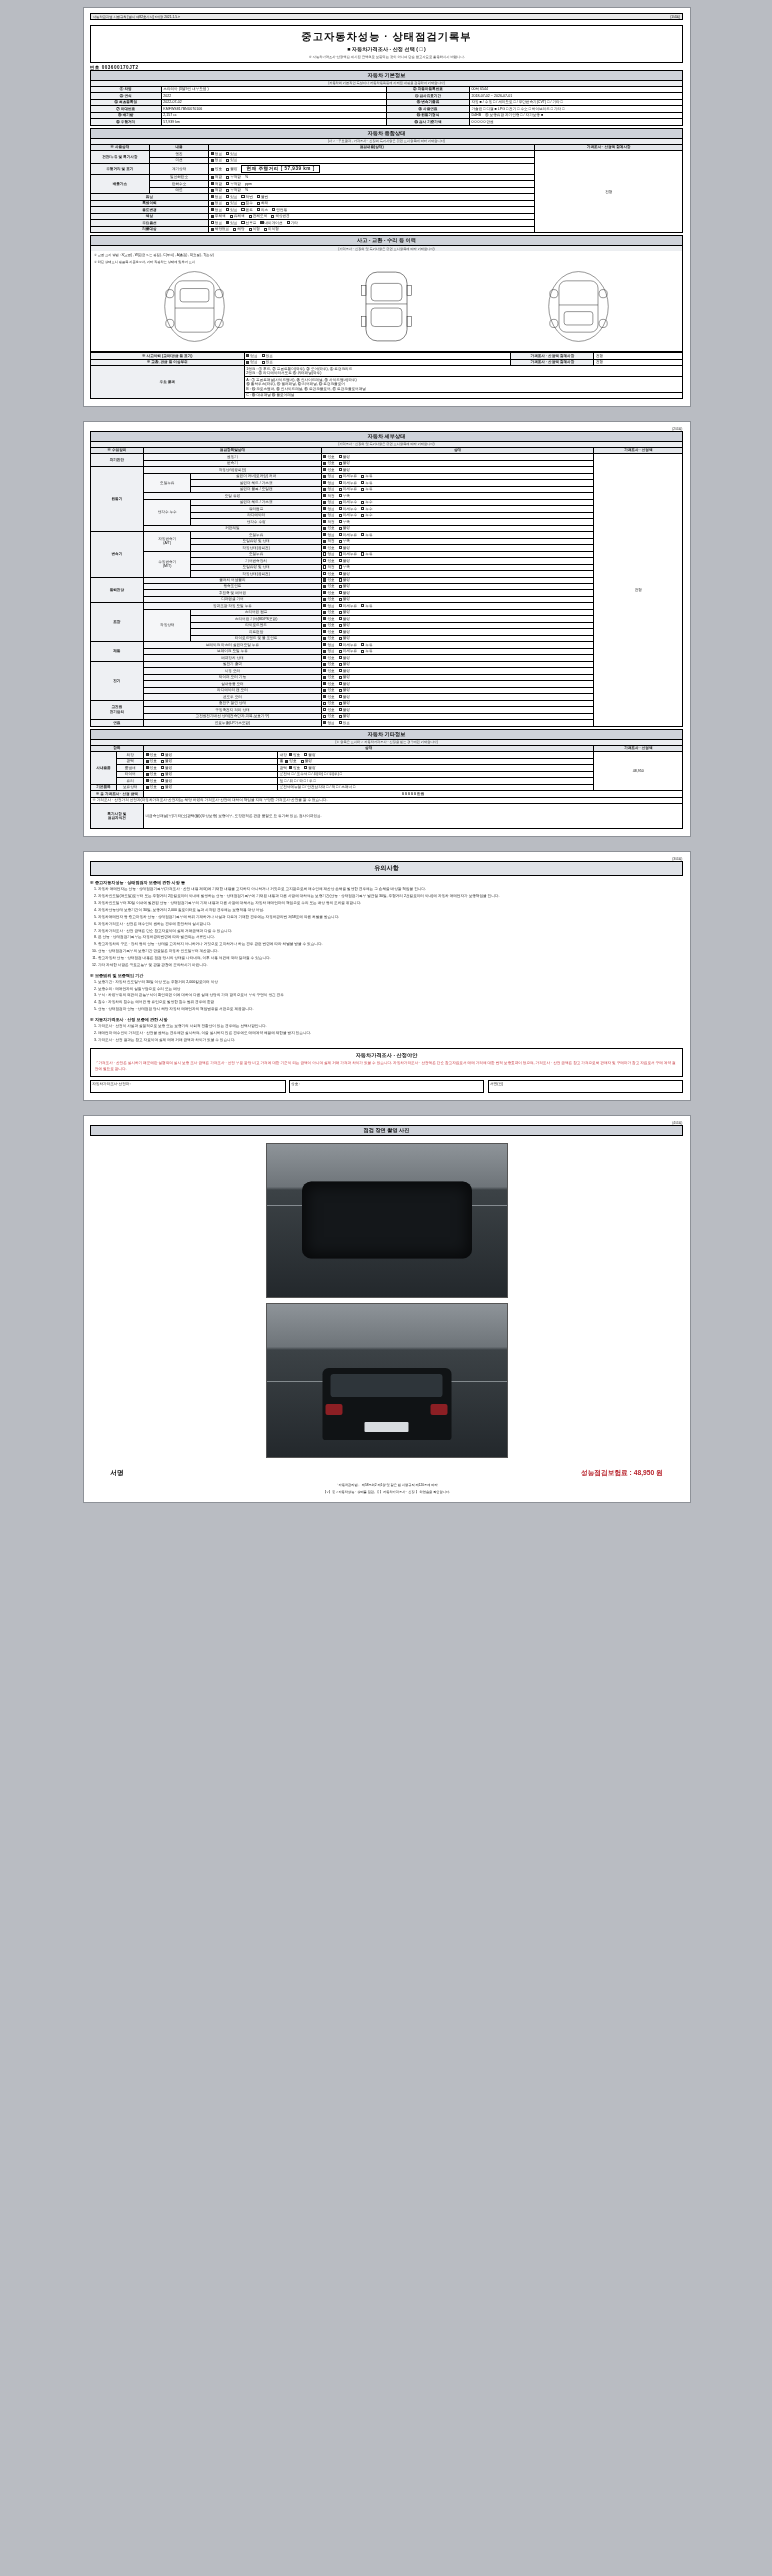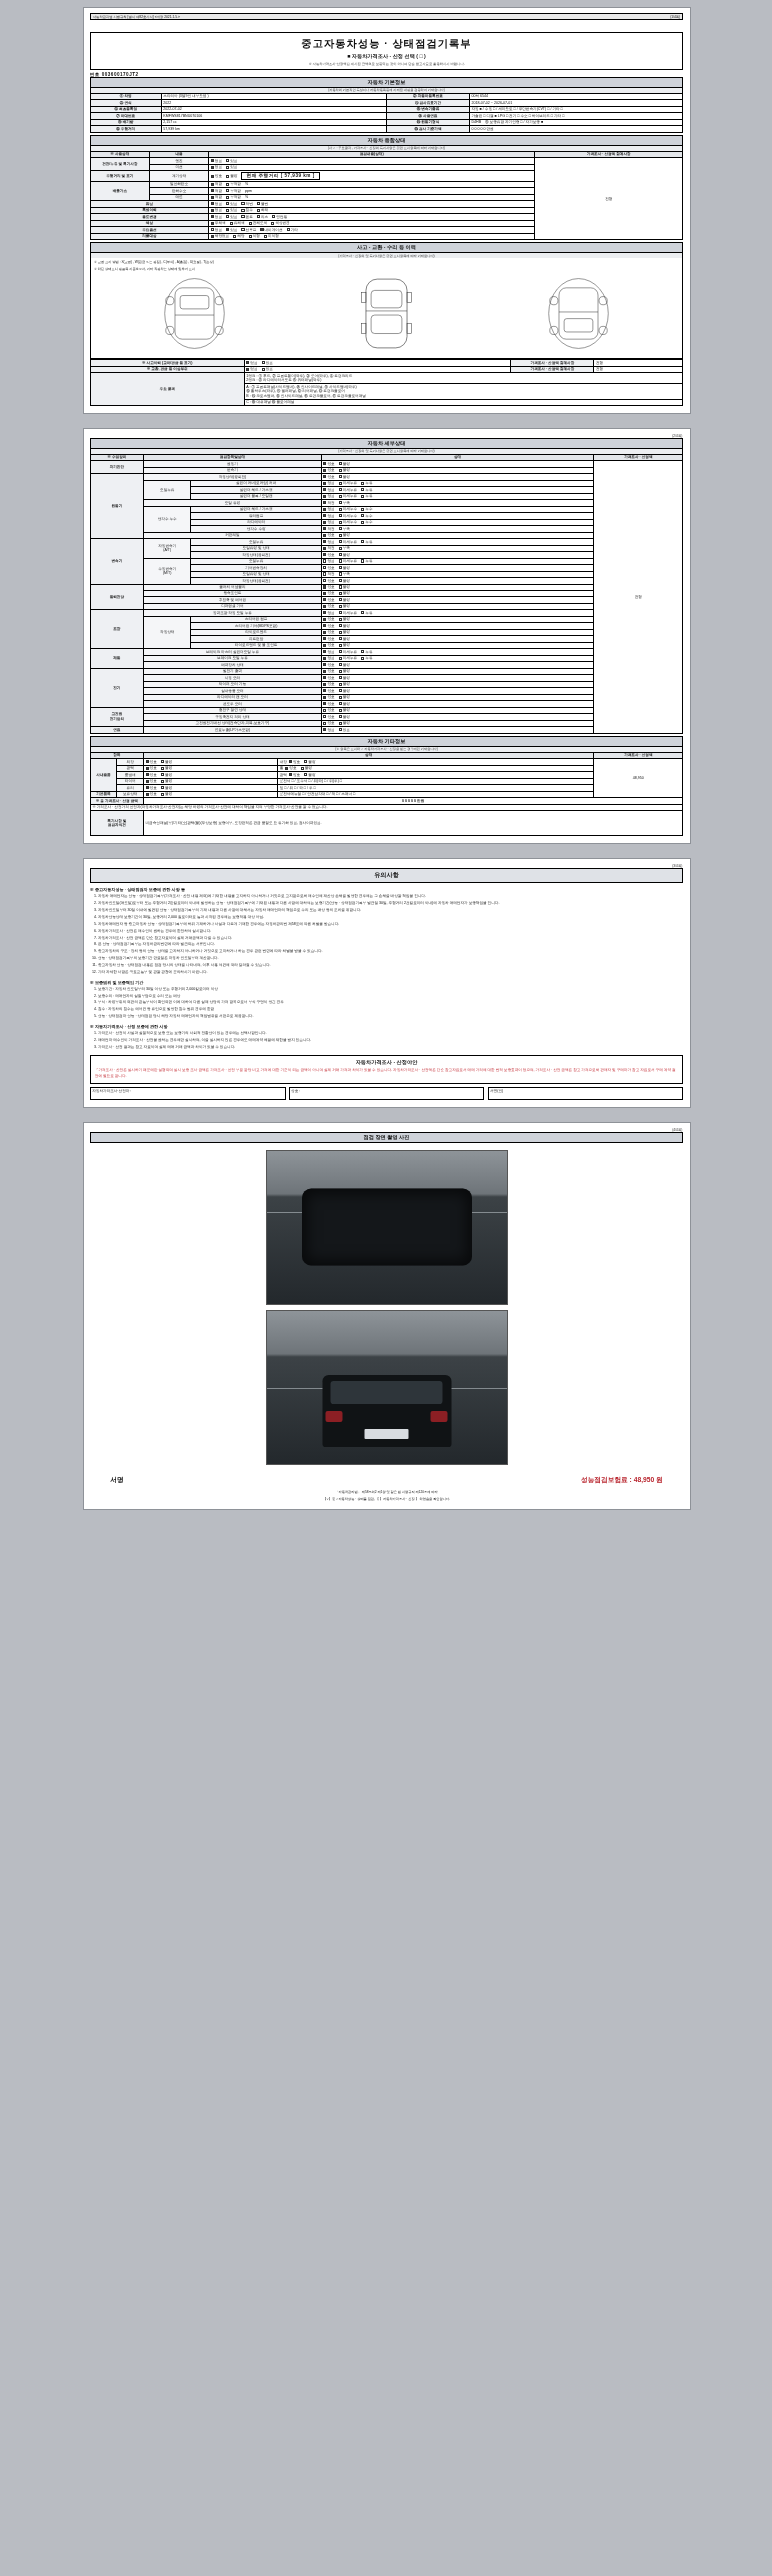--- a/index.html
+++ b/index.html
@@ -29,21 +29,21 @@
   .topstrip {
     display:flex; justify-content:space-between; align-items:center;
     border:0.5px solid #000; background:#e9e9e9; padding:0.5px 2.1px;
     font-size:3.3px;
   }
   .pagemark { font-size:3.3px; text-align:right; color:#333; padding-right:1px;}
 
   
   .title-wrap {
     border:1px solid #000;
-    margin-top:12px;
+    margin-top:5px;
     padding:3.6px 0 3.1px 0;
     text-align:center;
     background:#fff;
   }
   .doc-title { font-size:10.3px; font-weight:bold; letter-spacing:1px; }
   .doc-sub { font-size:5.2px; font-weight:bold; margin-top:2.1px; }
   .doc-sub2 { font-size:3.3px; margin-top:1.5px; color:#333; }
 
   .serial {
     margin-top:2.1px; font-size:4.6px; font-weight:bold; letter-spacing:0.5px;

